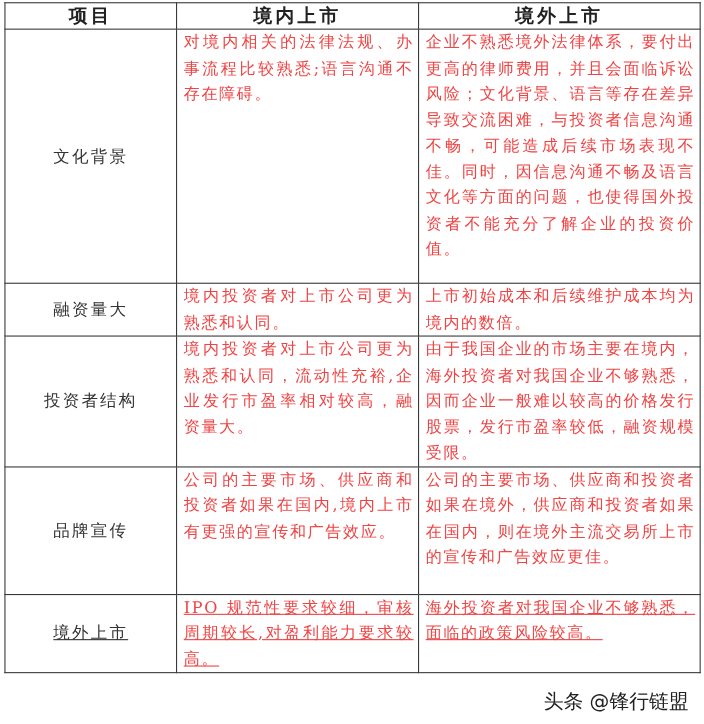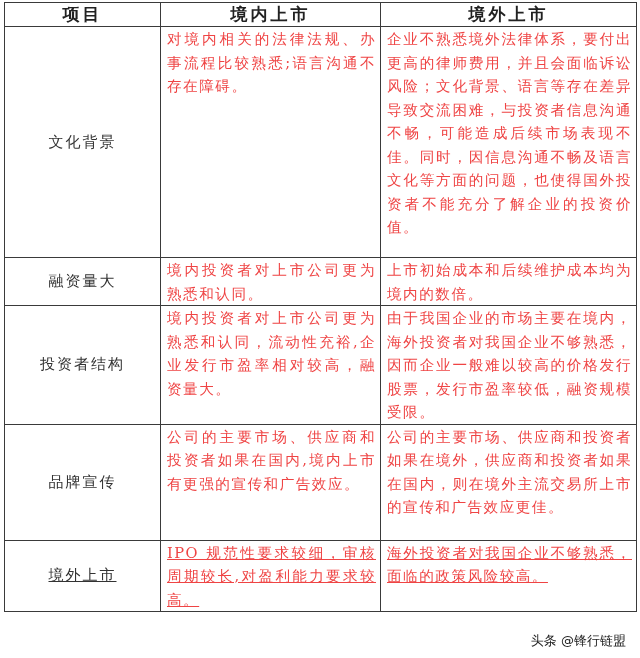--- a/index.html
+++ b/index.html
@@ -11,21 +11,21 @@
     col.c3 { width: 256px; }
     th { height: 22px; font-size: 17px; font-weight: bold; text-align: center; vertical-align: middle !important; letter-spacing: 3px; color: #222; }
     td.item { text-align: center; vertical-align: middle !important; font-size: 15px; letter-spacing: 2px; color: #333; }
     td.txt { font-size: 14.6px; line-height: 23.5px; padding: 0 4px 0 6px !important; letter-spacing: 1.5px; color: #ef4444; text-align: justify; }
     tr.r1 td { height: 230px; }
     tr.r2 td { height: 46px; }
     tr.r3 td { height: 116px; }
     tr.r4 td { height: 46px; }
     tr.r5 td { height: 115px; margin-left: 28px; }
     tr.r6 td { height: 69px; text-decoration: underline; }
-    .watermark { position: absolute; right: 12px; bottom: 8px; font-family: "DejaVu Sans", "Liberation Sans", sans-serif; font-size: 13px; color: #222; background: rgba(255,255,255,0.7); padding: 0 2px; }
+    .watermark { position: absolute; right: 12px; bottom: 8px; font-family: "DejaVu Sans", "Liberation Sans", sans-serif; font-size: 18px; color: #222; background: rgba(255,255,255,0.7); padding: 0 2px; }
   </style>
 </head>
 <body>
 
 <table class="cmp">
   <colgroup>
       <col class="c1">
       <col class="c2">
       <col class="c3">
     </colgroup>

